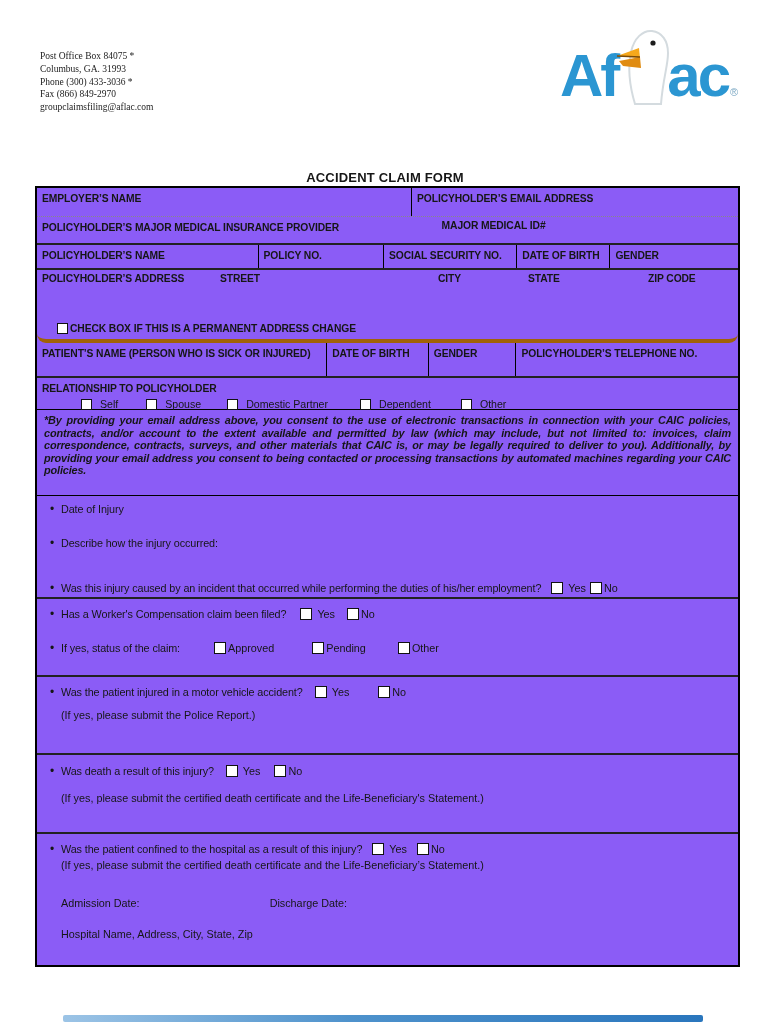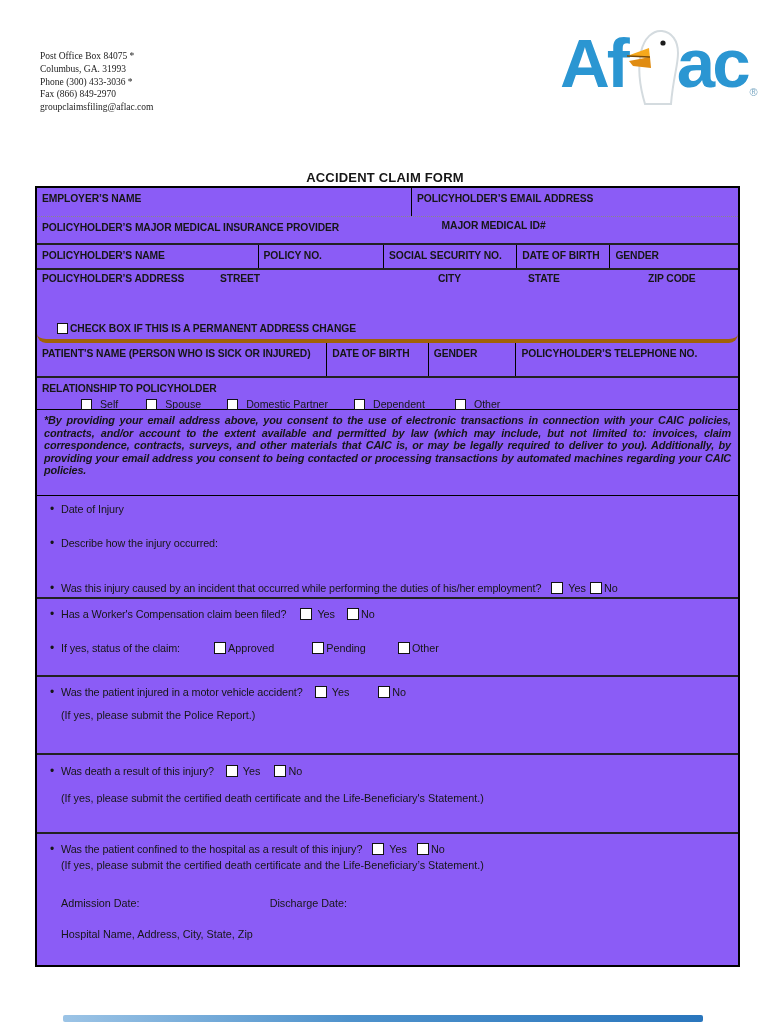--- a/index.html
+++ b/index.html
@@ -7,21 +7,21 @@
   .page {
     position:relative; width:770px; height:1024px; background:#ffffff;
     font-family:"Liberation Sans", sans-serif; color:#161616; overflow:hidden;
     margin:0 auto;
   }
   
   .sender { position:absolute; left:40px; top:50px;
     font-family:"Liberation Serif", serif; font-size:9.5px; line-height:12.8px; color:#222; }
   
   .logo { position:absolute; left:560px; top:26px; display:flex; align-items:flex-start; }
-  .logo .word { font-size:69px; font-weight:bold; color:#2b96d2; letter-spacing:-3px; line-height:76px; }
+  .logo .word { font-size:60px; font-weight:bold; color:#2b96d2; letter-spacing:-3px; line-height:76px;margin-top:12px; }
   .logo .duckwrap { width:54px; height:80px; margin:0 -2px; position:relative; }
   .logo .reg { font-size:11px; color:#7da9c4; margin-top:60px; margin-left:2px; }
   
   .title { position:absolute; top:170px; left:0; width:100%; text-align:center;
     font-weight:bold; font-size:13px; letter-spacing:0.2px; }
   
   .ft { position:absolute; left:35px; top:186px; width:705px; border:2px solid #000; background:#8b5cf6; }
   .row { position:relative; width:100%; display:flex; }
   .lbl { font-weight:bold; font-size:10.3px; letter-spacing:-0.1px; padding:3px 5px; white-space:nowrap; }
   .r1 { height:29px; border-bottom:1px dotted #888; }
@@ -41,21 +41,21 @@
   .r5 > div { border-right:1px solid #000; }
   .r5 > div:last-child { border-right:none; }
   .r5 .c1 { width:41.4%; } .r5 .c2 { width:14.5%; } .r5 .c3 { width:12.5%; } .r5 .c4 { width:31.6%; }
   .r5 .c4 .lbl { padding-top:8px; }
   .r6 { height:32px; border-bottom:1px solid #000; display:block; }
   .opts { display:flex; align-items:center; margin:2px 0 0 44px; }
   .opt { display:flex; align-items:center; font-size:10.6px; }
   .opt .cb { margin-right:8px; }
   .opt + .opt { margin-left:28px; }
   .opt:nth-child(3) { margin-left:26px; }
-  .opt:nth-child(4) { margin-left:10px;padding-left:16px; }
+  .opt:nth-child(4) { margin-left:16px;padding-left:16px; }
   .opt:nth-child(5) { margin-left:30px; }
   .cb { width:11px; height:11px; border:1.5px solid #111; background:#fff; display:inline-block; flex:none; }
   .cb.big { width:12px; height:12px; }
   .consent { height:86px; border-bottom:1px solid #000; display:block;
     padding:4px 7px 0 7px; font-weight:bold; font-style:italic;
     font-size:10.9px; line-height:12.6px; text-align:justify; letter-spacing:-0.15px; }
   .sec { display:block; position:relative; padding:0 6px; font-size:10.8px; border-bottom:2px solid #222; }
   .s1 { height:97px; } .s2 { height:70px; } .s3 { height:70px; }
   .s4 { height:70px; } .s5 { height:123px; border-bottom:none; }
   .b-row { display:flex; align-items:center; }

